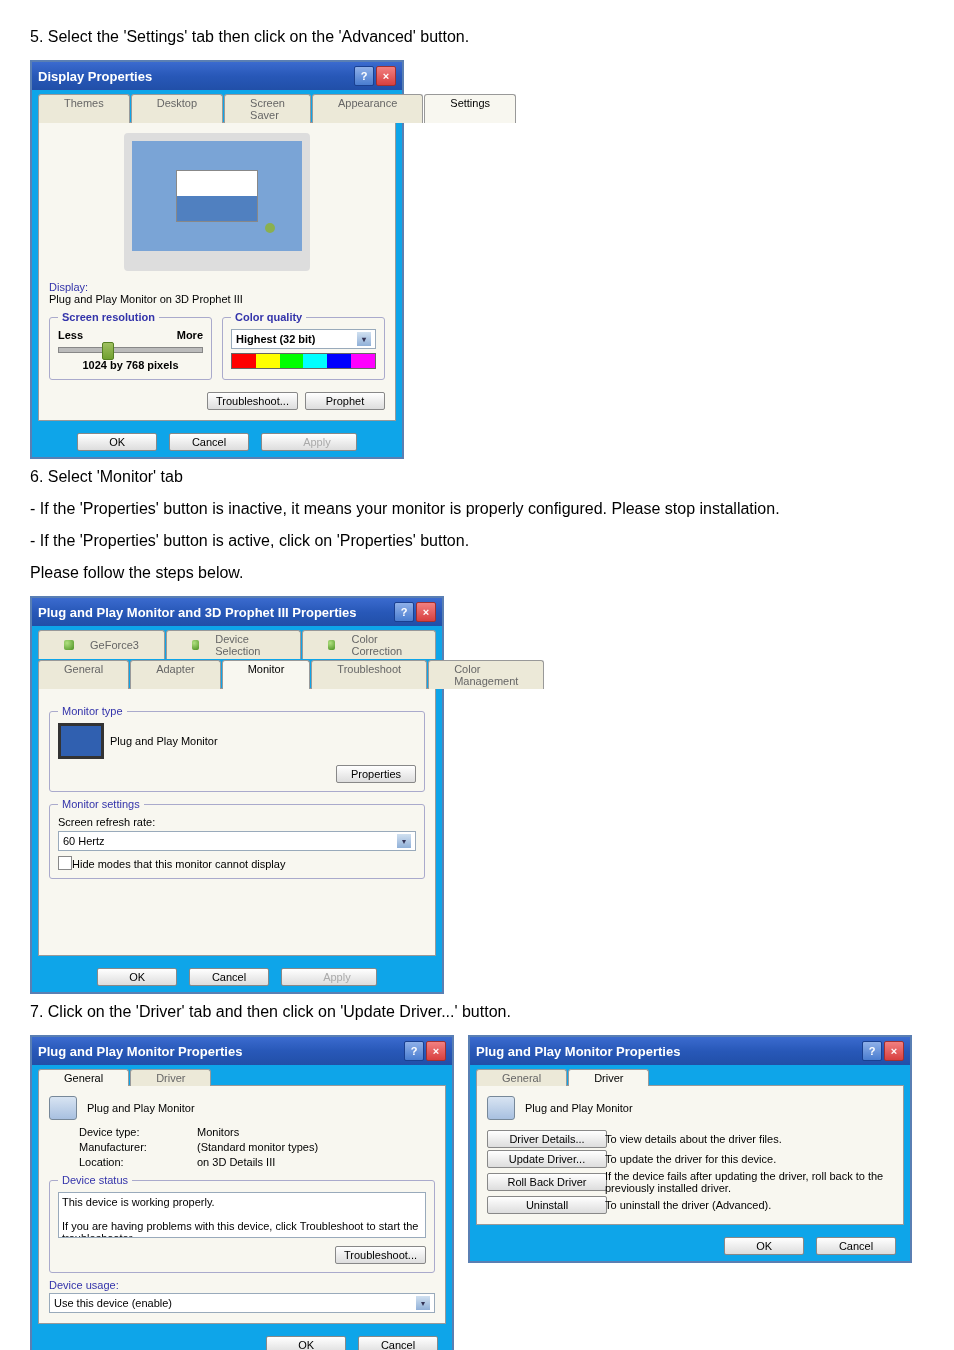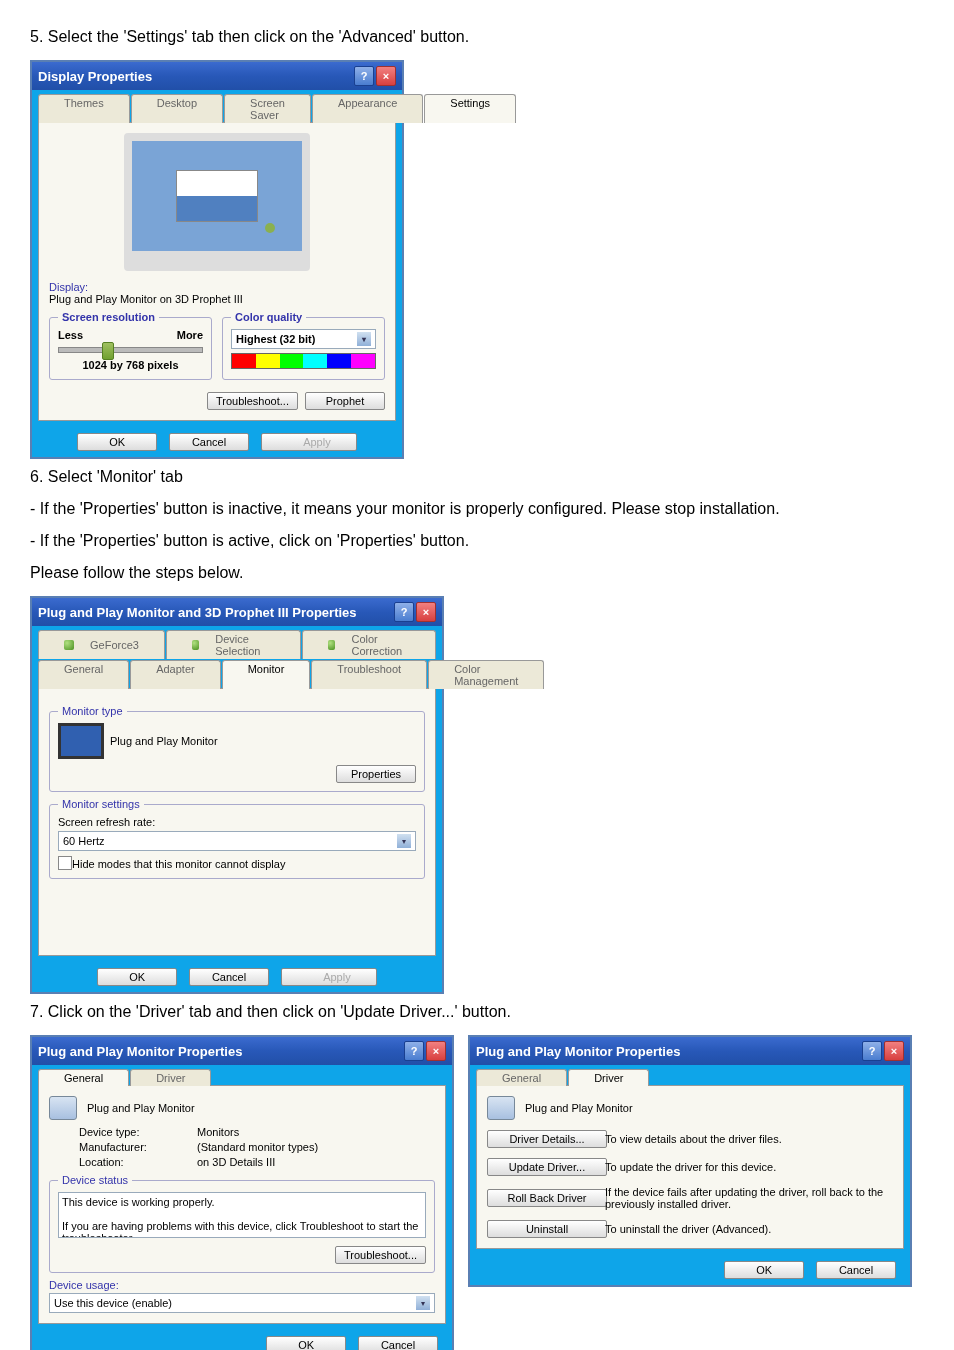--- a/index.html
+++ b/index.html
@@ -166,21 +166,21 @@
     width: 26px; height:22px;
     background: linear-gradient(to bottom,#d8e4f2,#a8c0e0);
     border: 1px solid #789;
     display:inline-block;
     border-radius:3px;
     vertical-align:middle;
     margin-right:4px;
   }
   .info-grid { display:grid; grid-template-columns: 110px 1fr; gap:3px 8px; font-size:11px; margin-left:30px; margin-top:6px;}
   .side-by-side { display:flex; gap:14px; align-items:flex-start; }
-  .driverbtn-grid { display:grid; grid-template-columns: 108px 1fr; gap:10px 10px; margin-top:10px; align-items:center;}
+  .driverbtn-grid { display:grid; grid-template-columns: 108px 1fr; gap:2px 10px; margin-top:10px; align-items:center;}
   .driverbtn-grid .btn { min-width:102px; }
   textarea.status {
     width:100%; height:46px;
     border:1px solid #9ab; font-size:11px; padding:3px;
     font-family:Arial; resize:none; box-sizing:border-box;
     background:#fff;
   }
 </style>
 </head>
 <body>

